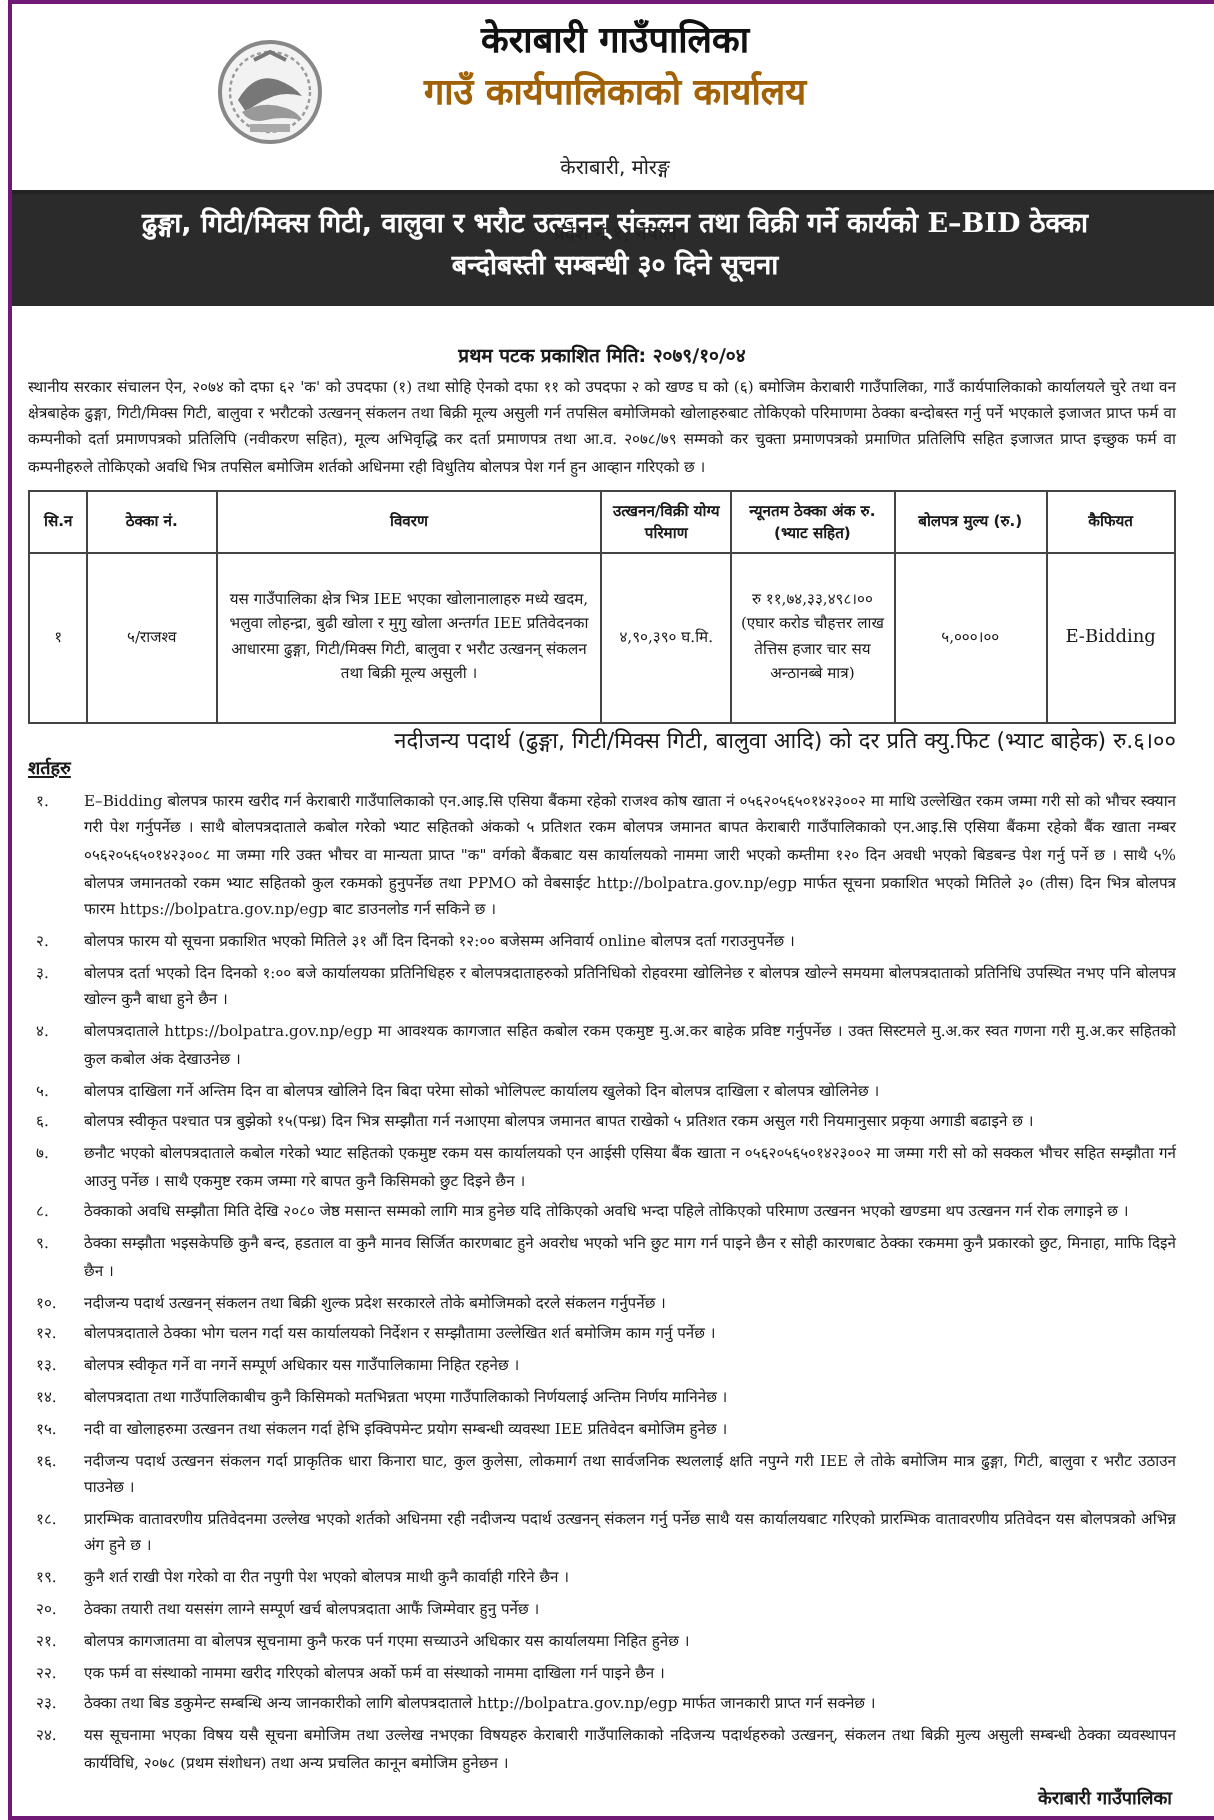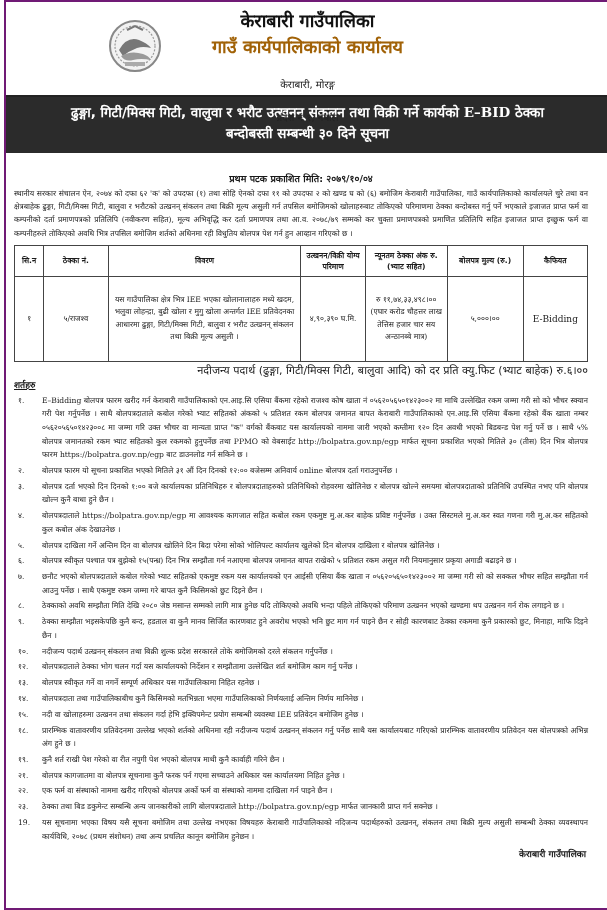--- a/index.html
+++ b/index.html
@@ -140,40 +140,48 @@
         </li>
         <li>
           <span class="num">१४.</span>
           <span class="txt">बोलपत्रदाता तथा गाउँपालिकाबीच कुनै किसिमको मतभिन्नता भएमा गाउँपालिकाको निर्णयलाई अन्तिम निर्णय मानिनेछ ।</span>
         </li>
         <li>
           <span class="num">१५.</span>
           <span class="txt">नदी वा खोलाहरुमा उत्खनन तथा संकलन गर्दा हेभि इक्विपमेन्ट प्रयोग सम्बन्धी व्यवस्था IEE प्रतिवेदन बमोजिम हुनेछ ।</span>
         </li>
         <li>
+          <span class="num">१६.</span>
+          <span class="txt">नदीजन्य पदार्थ उत्खनन संकलन गर्दा प्राकृतिक धारा किनारा घाट, कुल कुलेसा, लोकमार्ग तथा सार्वजनिक स्थललाई क्षति नपुग्ने गरी IEE ले तोके बमोजिम मात्र ढुङ्गा, गिटी, बालुवा र भरौट उठाउन पाउनेछ ।</span>
+        </li>
+        <li>
           <span class="num">१८.</span>
           <span class="txt">प्रारम्भिक वातावरणीय प्रतिवेदनमा उल्लेख भएको शर्तको अधिनमा रही नदीजन्य पदार्थ उत्खनन् संकलन गर्नु पर्नेछ साथै यस कार्यालयबाट गरिएको प्रारम्भिक वातावरणीय प्रतिवेदन यस बोलपत्रको अभिन्न अंग हुने छ ।</span>
         </li>
         <li>
           <span class="num">१९.</span>
           <span class="txt">कुनै शर्त राखी पेश गरेको वा रीत नपुगी पेश भएको बोलपत्र माथी कुनै कार्वाही गरिने छैन ।</span>
+        </li>
+        <li>
+          <span class="num">२०.</span>
+          <span class="txt">ठेक्का तयारी तथा यससंग लाग्ने सम्पूर्ण खर्च बोलपत्रदाता आफैं जिम्मेवार हुनु पर्नेछ ।</span>
         </li>
         <li>
           <span class="num">२१.</span>
           <span class="txt">बोलपत्र कागजातमा वा बोलपत्र सूचनामा कुनै फरक पर्न गएमा सच्याउने अधिकार यस कार्यालयमा निहित हुनेछ ।</span>
         </li>
         <li>
           <span class="num">२२.</span>
           <span class="txt">एक फर्म वा संस्थाको नाममा खरीद गरिएको बोलपत्र अर्को फर्म वा संस्थाको नाममा दाखिला गर्न पाइने छैन ।</span>
         </li>
         <li>
           <span class="num">२३.</span>
           <span class="txt">ठेक्का तथा बिड डकुमेन्ट सम्बन्धि अन्य जानकारीको लागि बोलपत्रदाताले http://bolpatra.gov.np/egp मार्फत जानकारी प्राप्त गर्न सक्नेछ ।</span>
         </li>
         <li>
-          <span class="num">19.</span>
+          <span class="num">२४.</span>
           <span class="txt">यस सूचनामा भएका विषय यसै सूचना बमोजिम तथा उल्लेख नभएका विषयहरु केराबारी गाउँपालिकाको नदिजन्य पदार्थहरुको उत्खनन्, संकलन तथा बिक्री मुल्य असुली सम्बन्धी ठेक्का व्यवस्थापन कार्यविधि, २०७८ (प्रथम संशोधन) तथा अन्य प्रचलित कानून बमोजिम हुनेछन ।</span>
         </li>
       </ol>
 
     <div class="sign">केराबारी गाउँपालिका</div>
   </div>
 </div>
 
 </body></html>

